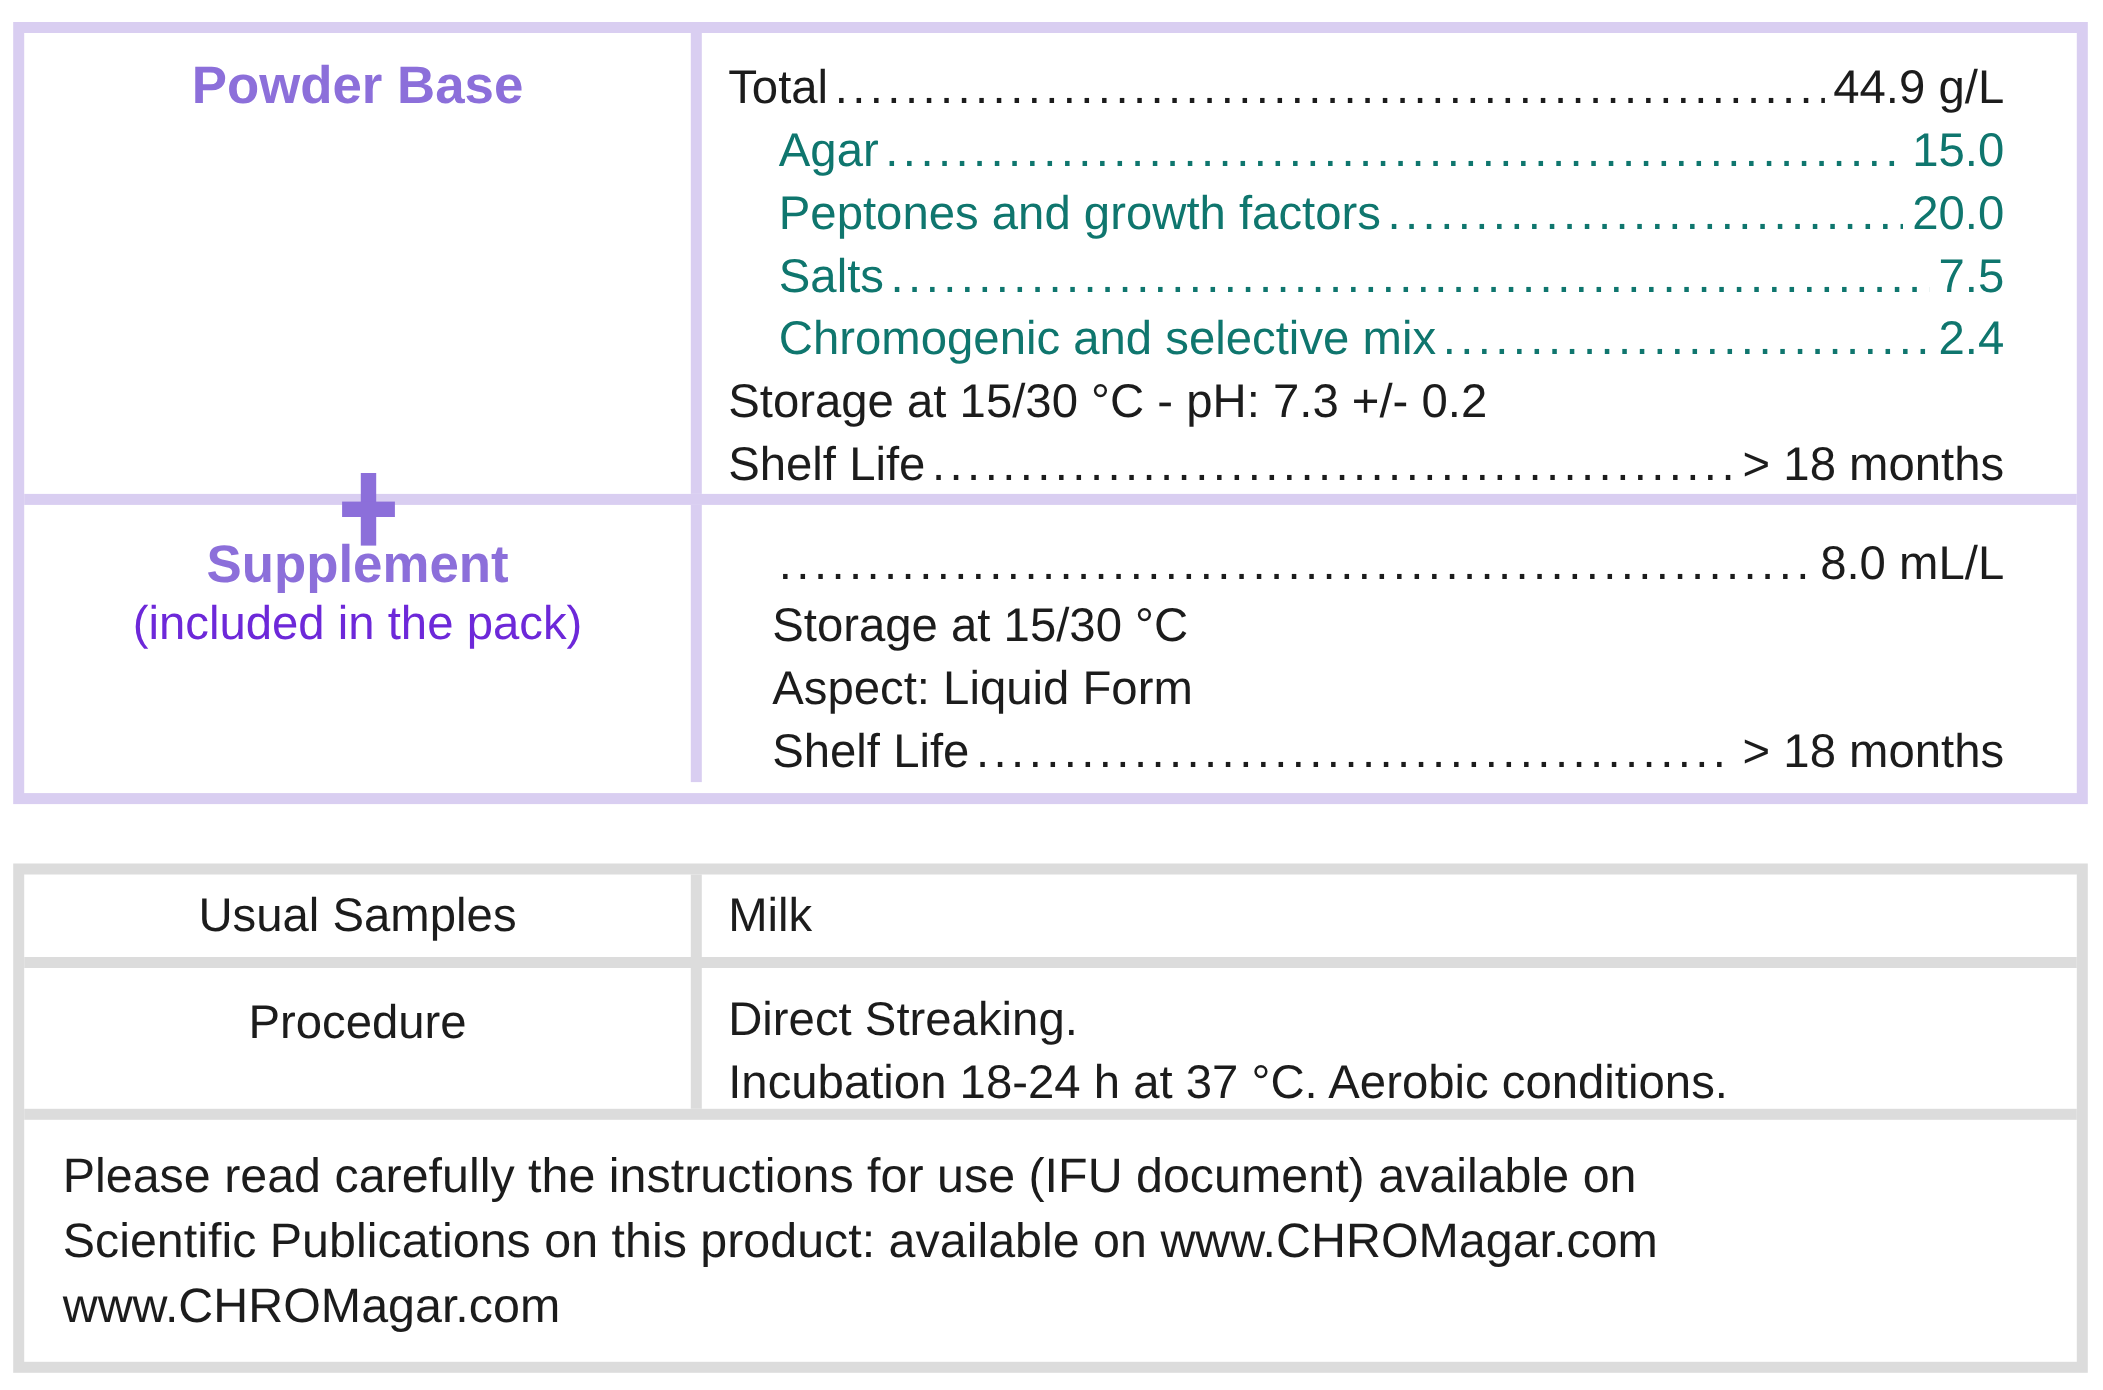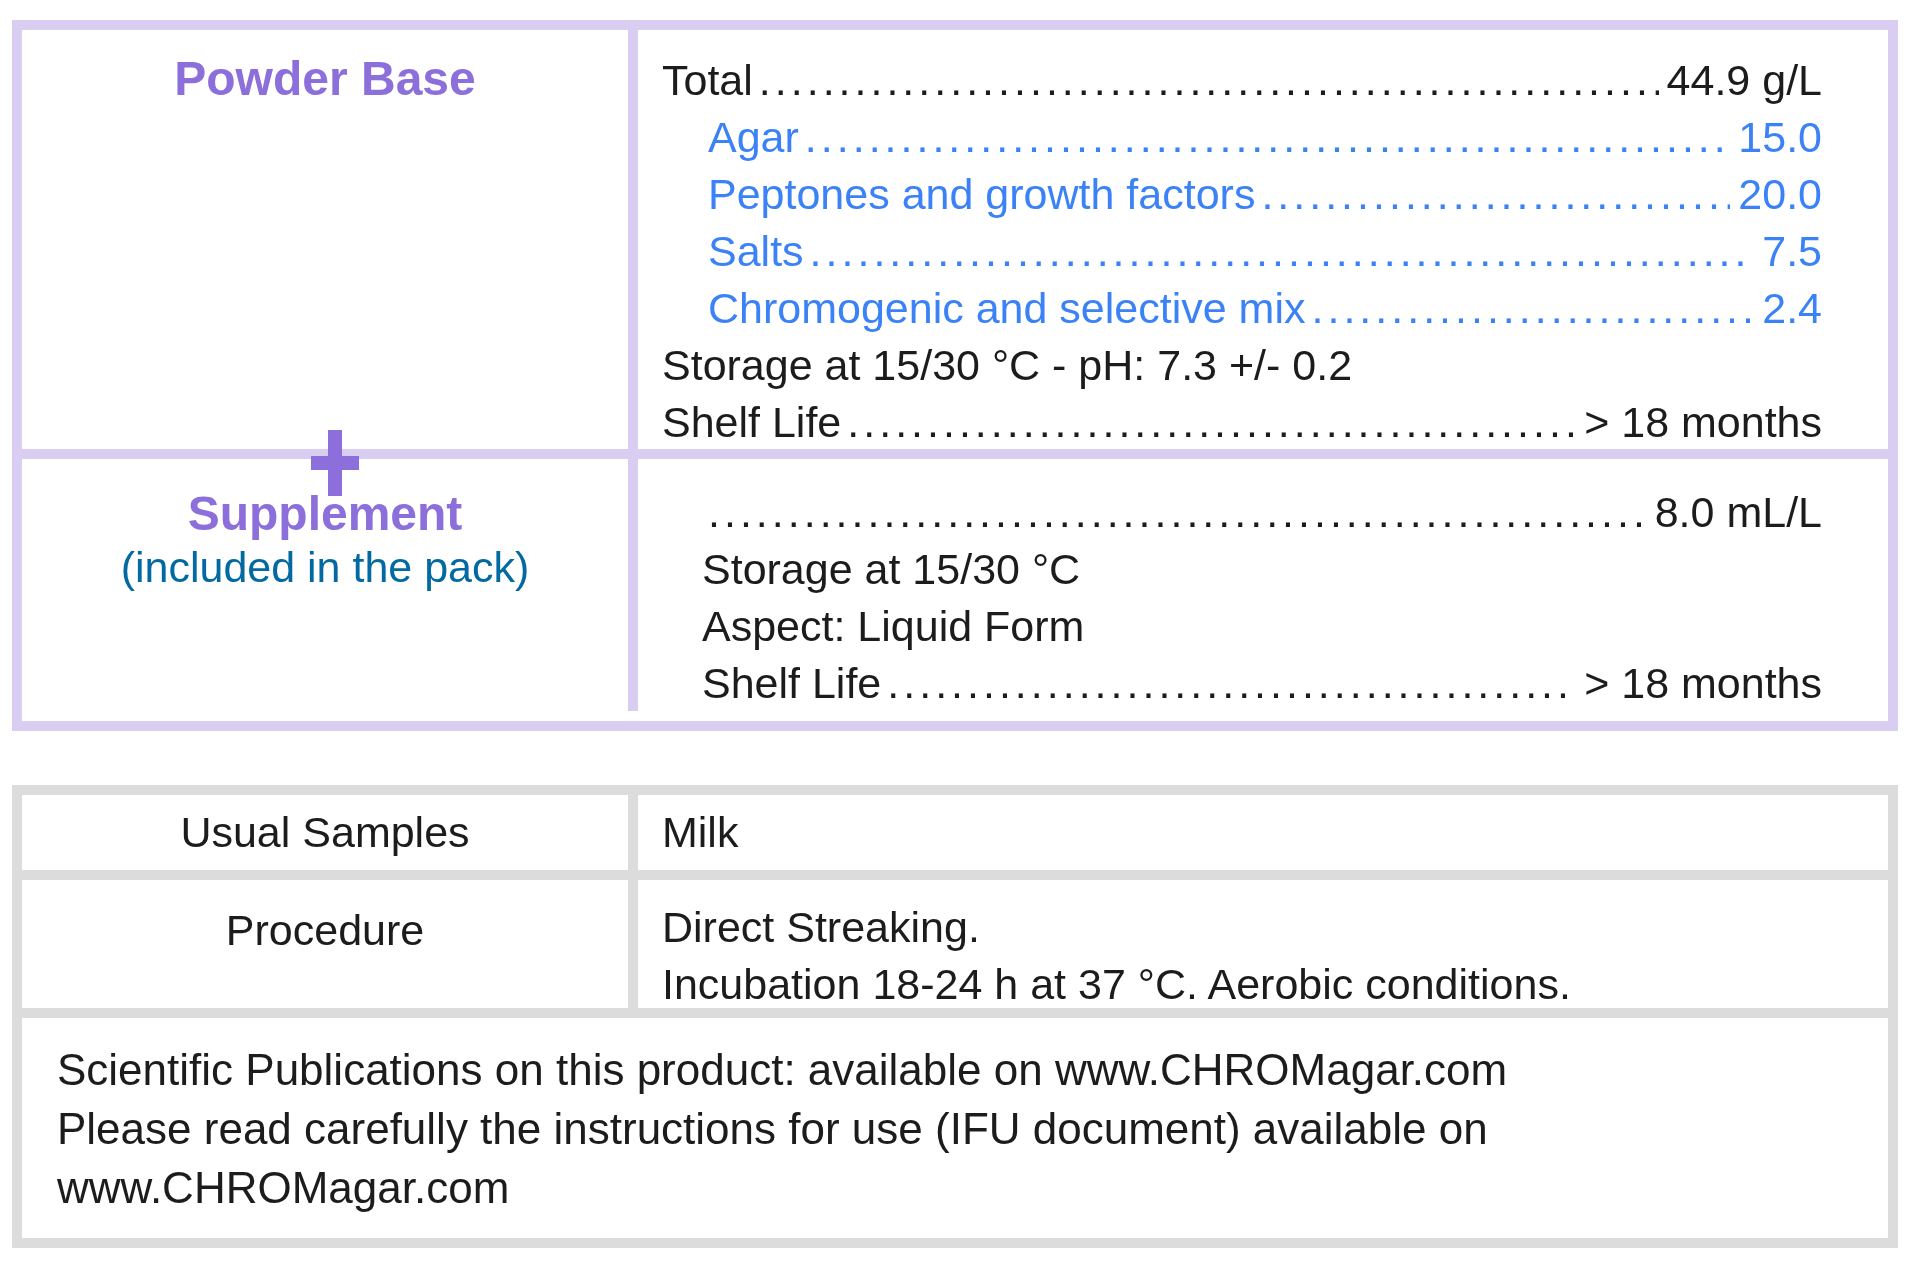--- a/index.html
+++ b/index.html
@@ -24,31 +24,31 @@
   .comp-left {
     flex:0 0 616px; border-right:10px solid #d9cef1;
     display:flex; flex-direction:column; align-items:center; text-align:right;
   }
   .comp-right { flex:1; min-width:0; padding:22px 66px 0 24px; }
   .comp-row2 .comp-right { padding-top:25px; }
   .comp-row2 .comp-left { padding-top:26px; }
 
   .heading { font-size:48px; font-weight:bold; color:#8c6fda; line-height:57px; }
   .comp-row1 .heading { margin-top:20px; }
-  .subtitle { font-size:43px; line-height:50px; color:#0369a1; }
+  .subtitle { font-size:43px; line-height:50px; color:#6d28d9; }
 
   .line { display:flex; align-items:baseline; font-size:43px; line-height:57px; white-space:nowrap;text-align:center; }
   .line .dots { flex:1 1 auto; min-width:0; overflow:hidden; margin:0 8px 0 6px; }
   .line .dots::after {
     content:"...................................................................................................................................................................";
     letter-spacing:4px;
   }
   .line .val { flex:0 0 auto; }
   .plain { font-size:43px; line-height:57px; }
-  .gray { color:#3b82f6; }
+  .gray { color:#0f766e; }
   .ind { padding-left:46px; }
 
   .plus-wrap { position:absolute; left:0; top:400px; width:626px; display:flex; justify-content:center; }
   .plus { position:relative; width:48px; height:66px; }
   .plus::before { content:""; position:absolute; left:17px; top:0; width:14px; height:66px; background:#8c6fda; }
   .plus::after  { content:""; position:absolute; left:0; top:26px; width:48px; height:14px; background:#8c6fda; }
 
   
   .info-row { display:flex; }
   .info-row1 { height:85px;  border-bottom:10px solid #dcdcdc; }
@@ -162,19 +162,19 @@
   <div class="info-row info-row2">
     <div class="info-left">Procedure</div>
     <div class="info-right">
       <div class="proc-line">Direct Streaking.</div>
       <div class="proc-line">Incubation 18-24 h at 37 °C. Aerobic conditions.</div>
     </div>
   </div>
 
   <div class="info-row info-row3 footer">
     <div>
+      <div class="footer-line">Please read carefully the instructions for use (IFU document) available on</div>
       <div class="footer-line">Scientific Publications on this product: available on www.CHROMagar.com</div>
-      <div class="footer-line">Please read carefully the instructions for use (IFU document) available on</div>
       <div class="footer-line">www.CHROMagar.com</div>
     </div>
   </div>
 
 </div>
 
 </body></html>

